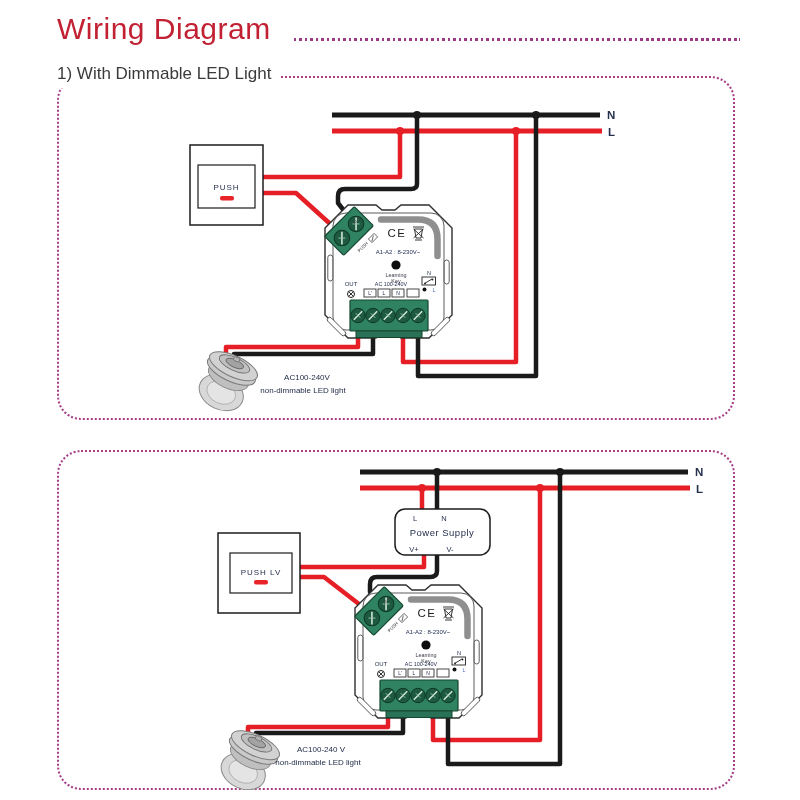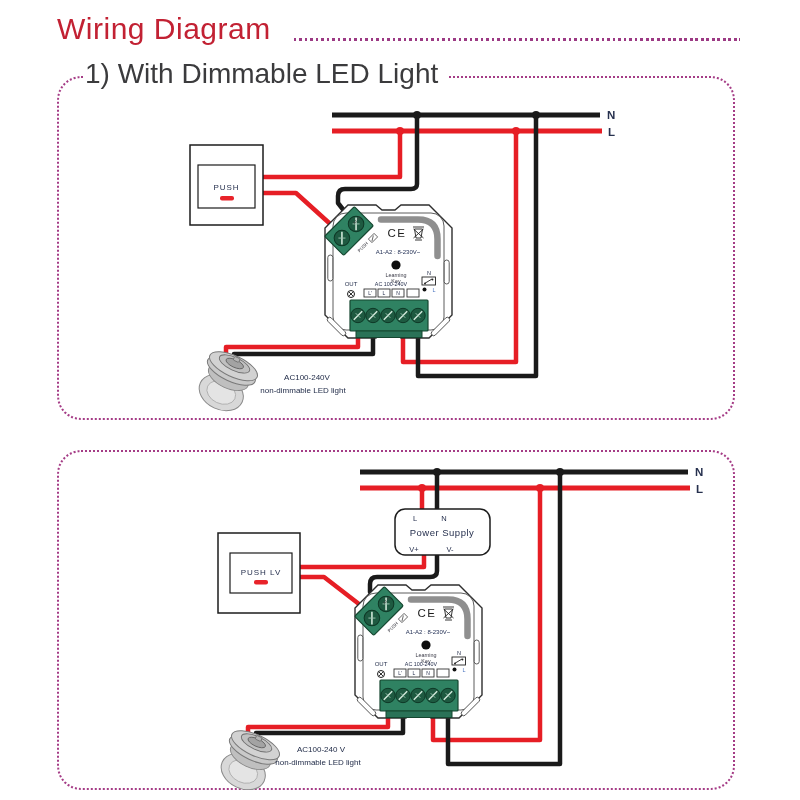--- a/index.html
+++ b/index.html
@@ -1,22 +1,22 @@
 <!DOCTYPE html>
 <html><head>
 <meta charset="utf-8">
 <style>
   html,body{margin:0;padding:0;background:#fff;}
   #page{position:relative;width:740px;height:800px;background:#fff;overflow:hidden;
         font-family:"Liberation Sans",sans-serif;}
   .title{position:absolute;left:57px;top:12px;font-size:30px;color:#c22133;letter-spacing:0.5px;}
   .title-rule{position:absolute;left:294px;top:38px;width:462px;height:3px;
         background:repeating-linear-gradient(90deg,#9c3a84 0 2.5px,transparent 2.5px 5.5px);}
-  .sec-heading{position:absolute;left:57px;font-size:28px;color:#3b3b3d;background:#fff;
-        padding:0 10px 0 0;z-index:3;line-height:28px;margin-left:28px;}
+  .sec-heading{position:absolute;left:57px;font-size:17px;color:#3b3b3d;background:#fff;
+        padding:0 10px 0 0;z-index:3;line-height:28px;}
   #h1{top:60px;}
   #h2{top:434px;}
   .dash-box{position:absolute;left:57px;width:678px;border:2.5px dotted #a53c86;
         border-radius:24px;box-sizing:border-box;z-index:1;}
   #box1{top:76px;height:344px;}
   #box2{top:450px;height:340px;}
   svg{position:absolute;z-index:2;}
   #d1{left:57px;top:76px;}
   #d2{left:57px;top:450px;}
   svg text{font-family:"Liberation Sans",sans-serif;}

